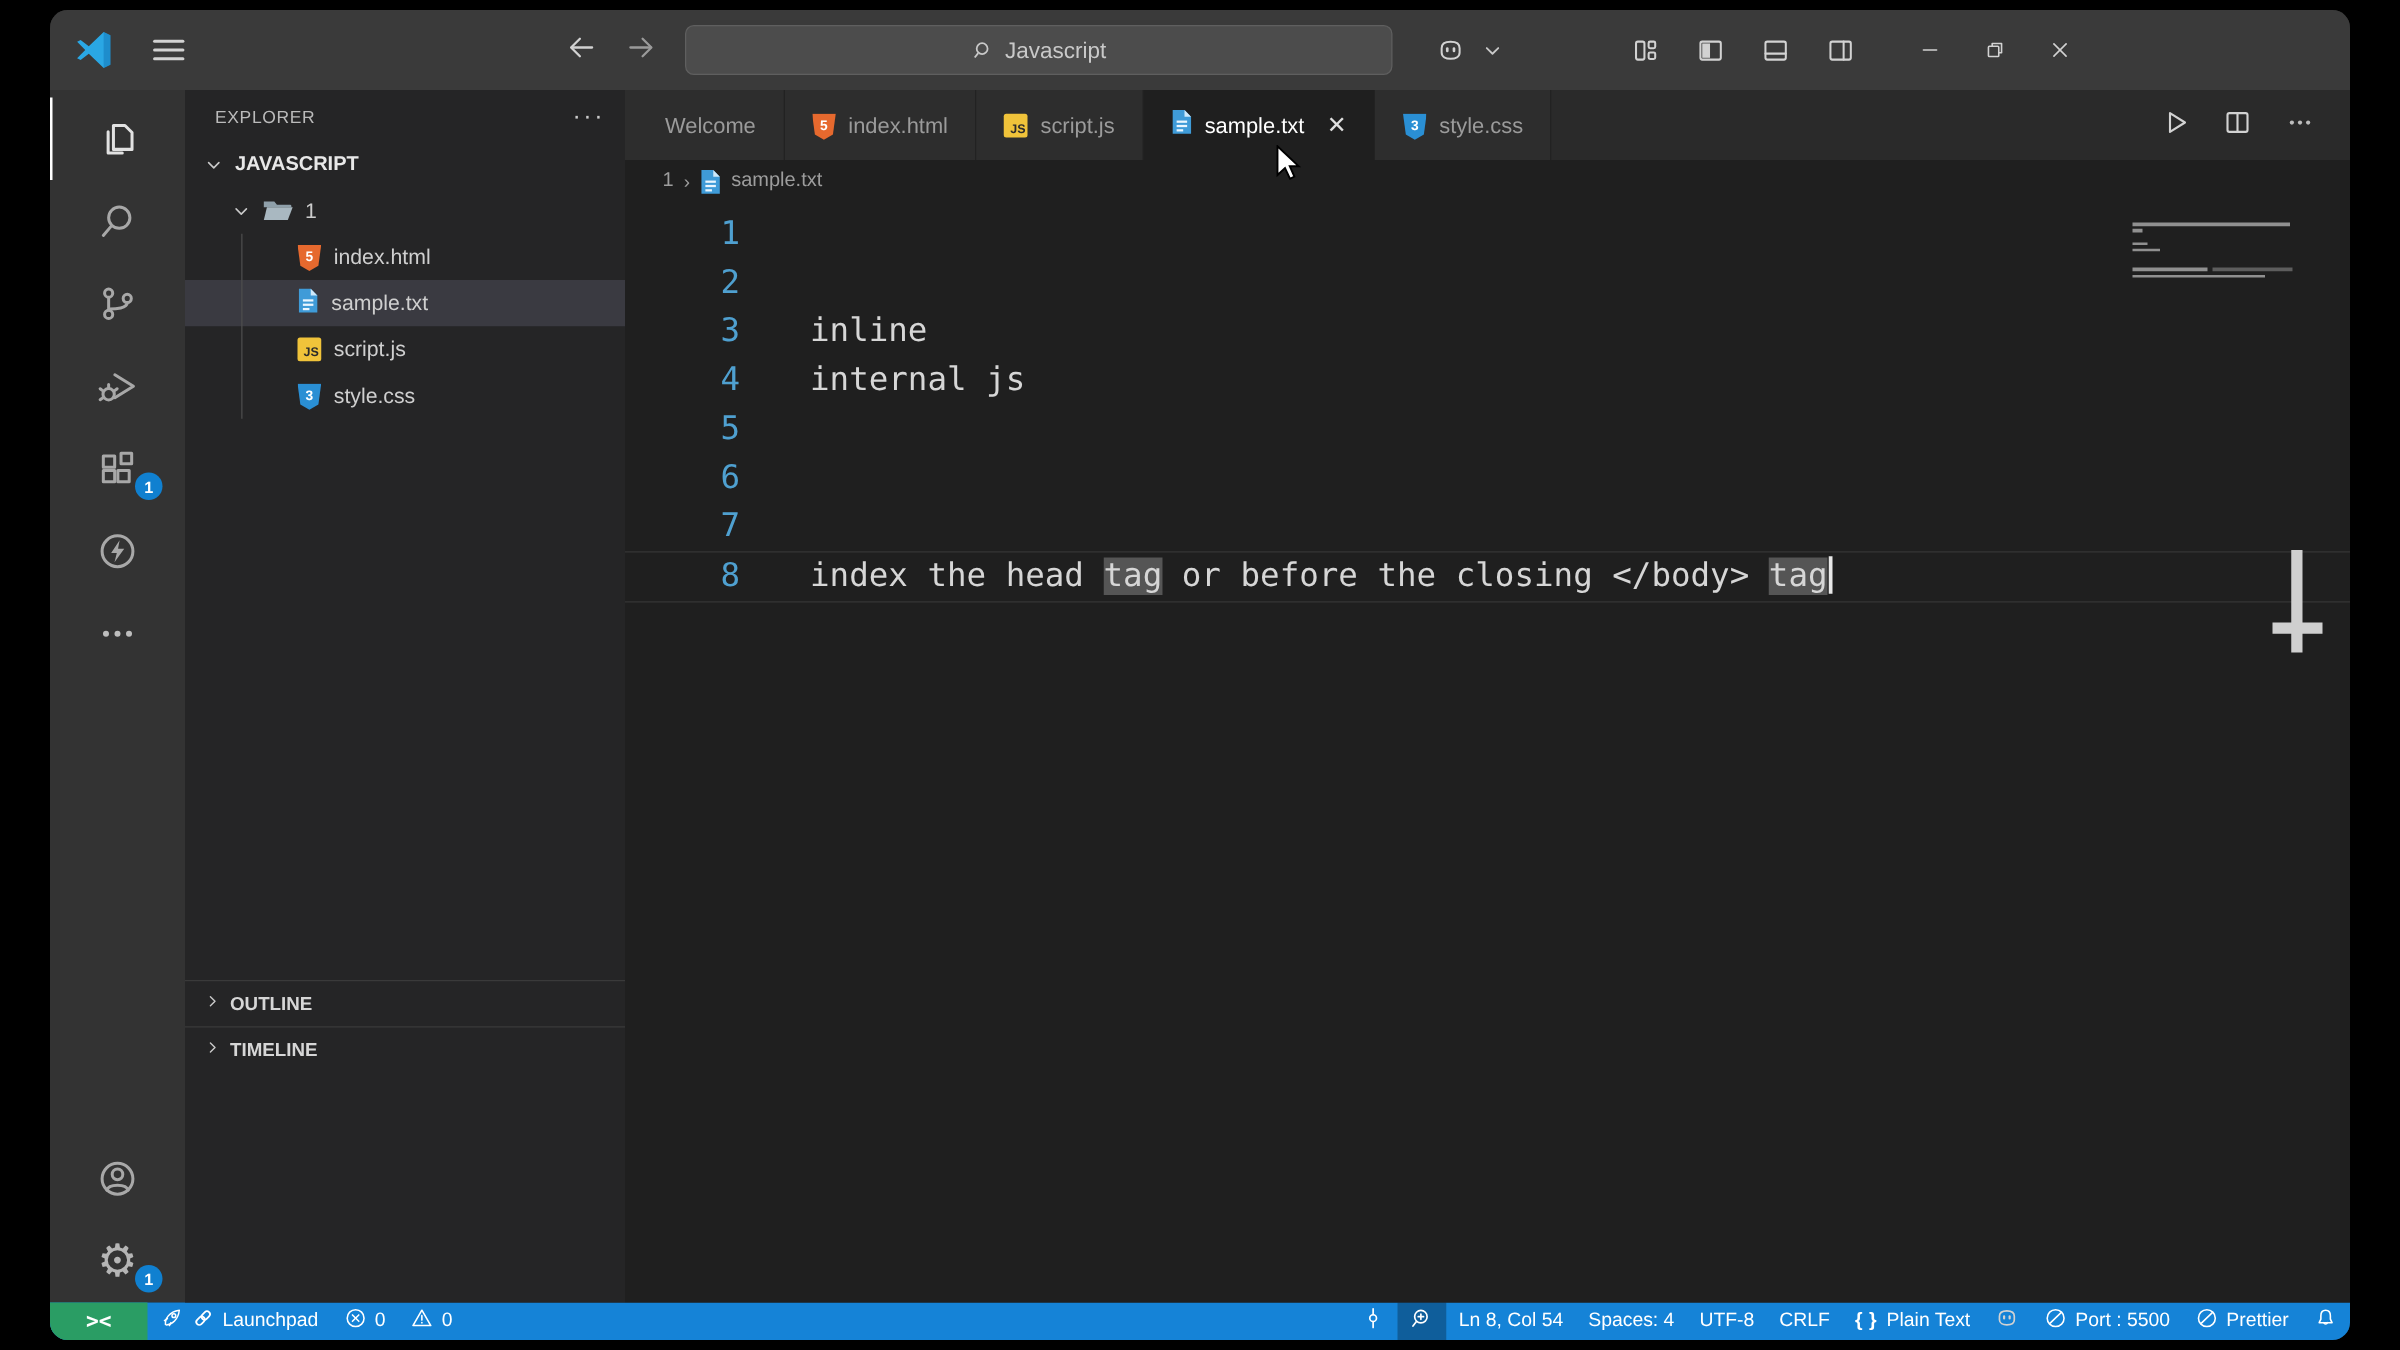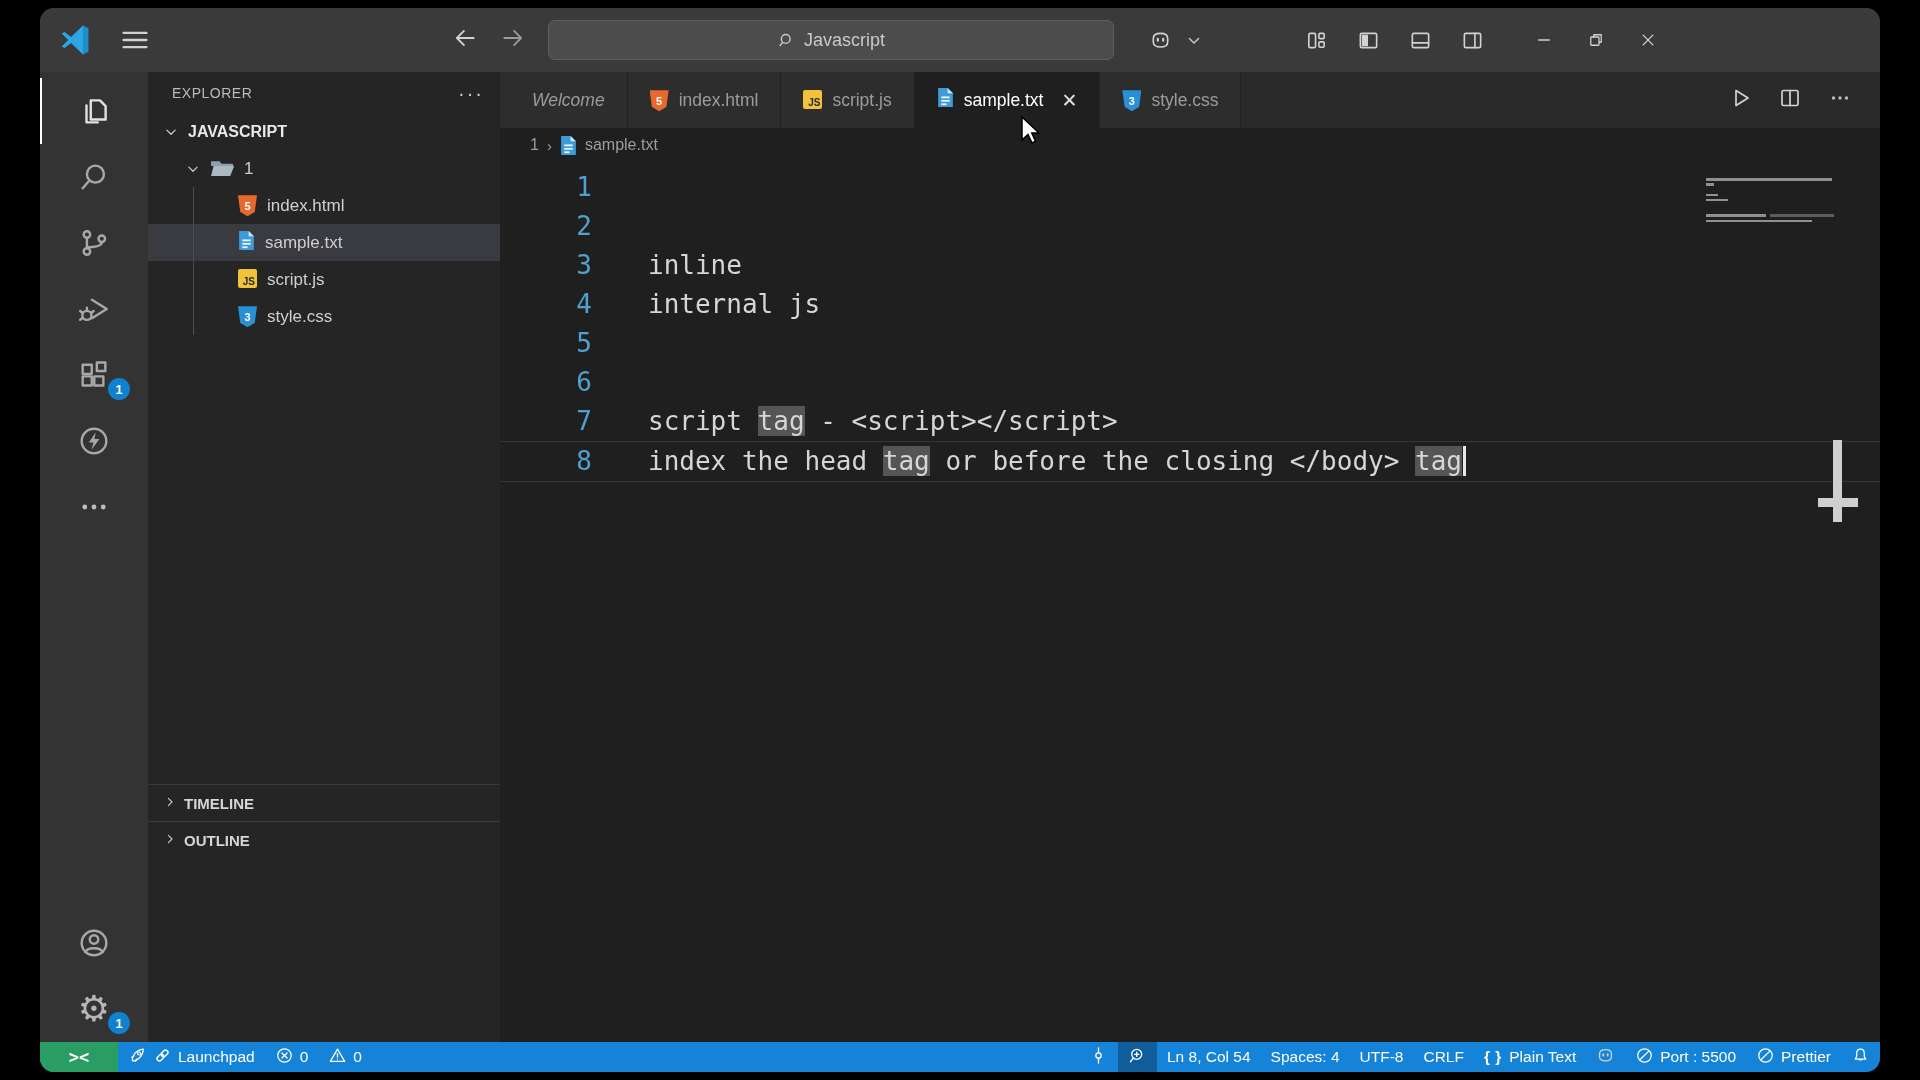--- a/index.html
+++ b/index.html
@@ -77,21 +77,21 @@
           font-size:10px; align-items:flex-end; justify-content:flex-end; padding:1px 2px;
           border-radius:2px; }
   .txtdoc svg { width:17px; height:21px; }
 
   
   .editor { flex:1; background:#1f1f1f; display:flex; flex-direction:column; position:relative; min-width:0; }
   .tabbar { height:56px; background:#2a2a2a; display:flex; flex:0 0 56px; align-items:stretch; }
   .tab { display:flex; align-items:center; gap:10px; padding:0 22px; font-size:17.5px;
          color:#9b9b9b; background:#2d2d2d; border-right:1px solid #222; }
   .tab.active { background:#1f1f1f; color:#ffffff; }
-  .tab.italic .tab-label { font-style:italic; }
+  .tab.italic .tab-label { }
   .tab .closex { font-size:19px; margin-left:8px; color:#e0e0e0; }
   .tab-actions { margin-left:auto; display:flex; align-items:center; gap:26px; padding-right:28px;
                  color:#cfcfcf; }
   .tab-actions svg { width:24px; height:24px; }
   .breadcrumb { height:34px; display:flex; align-items:center; gap:8px; padding-left:30px;
                 color:#9d9d9d; font-size:16px; }
   .breadcrumb .bc-sep { font-size:15px; }
   .code { flex:1; position:relative; font-family:"DejaVu Sans Mono", monospace;
           font-size:26px; color:#d6d6d6; padding-top:6px; overflow:hidden; }
   .cl { display:flex; min-height:39px; line-height:39px; }
@@ -340,27 +340,27 @@
           <div class="sb-row">
             <span><span class="fic shield blue">3</span></span>
             <span>style.css</span>
           </div>
         </div>
       <div class="sb-sections" id="sections">
           <div class="sb-section">
             <span><svg viewBox="0 0 24 24" fill="none" stroke="#c9c9c9" stroke-width="1.7" stroke-linecap="round" stroke-linejoin="round">
                 <path d="M9.5 6.5 L15 12 L9.5 17.5"></path>
               </svg></span>
-            <span>TIMELINE</span>
+            <span>OUTLINE</span>
           </div>
           <div class="sb-section">
             <span><svg viewBox="0 0 24 24" fill="none" stroke="#c9c9c9" stroke-width="1.7" stroke-linecap="round" stroke-linejoin="round">
                 <path d="M9.5 6.5 L15 12 L9.5 17.5"></path>
               </svg></span>
-            <span>OUTLINE</span>
+            <span>TIMELINE</span>
           </div>
         </div>
     </div>
 
     <div class="editor">
       <div class="tabbar" id="tabbar">
           <div class="tab italic">
             <span><svg viewBox="0 0 24 24">
                 <path fill="#2aa7e4" d="M17.6 1.8 L9.2 9.9 L4.6 6.4 L2.6 7.4 L7.2 12 L2.6 16.6 L4.6 17.6 L9.2 14.1 L17.6 22.2 L21.4 20.3 V3.7 Z"></path>
                 <path fill="#0f6fb0" d="M17.6 1.8 L21.4 3.7 V20.3 L17.6 22.2 Z" opacity=".45"></path>
@@ -442,21 +442,20 @@
           <div class="cl">
             <span class="ln">5</span>
             <span class="lt"></span>
           </div>
           <div class="cl">
             <span class="ln">6</span>
             <span class="lt"></span>
           </div>
           <div class="cl">
             <span class="ln">7</span>
-            <span class="lt"><span>script </span><span class="hl">tag</span><span> - &lt;script&gt;&lt;/script&gt;</span></span>
           </div>
           <div class="cl current">
             <span class="ln">8</span>
             <span class="lt"><span>index the head </span><span class="hl">tag</span><span> or before the closing &lt;/body&gt; </span><span class="hl">tag</span><span class="cursor"></span></span>
           </div>
           <div class="minimap" id="minimap">
             <div class="mm-row">
               <span class="mm-bar" style="width: 126px;"></span>
             </div>
             <div class="mm-row">

